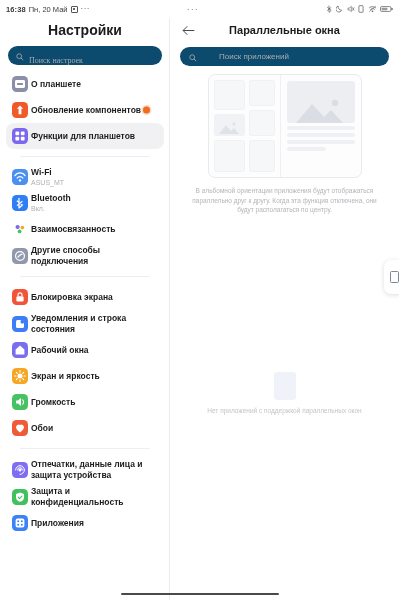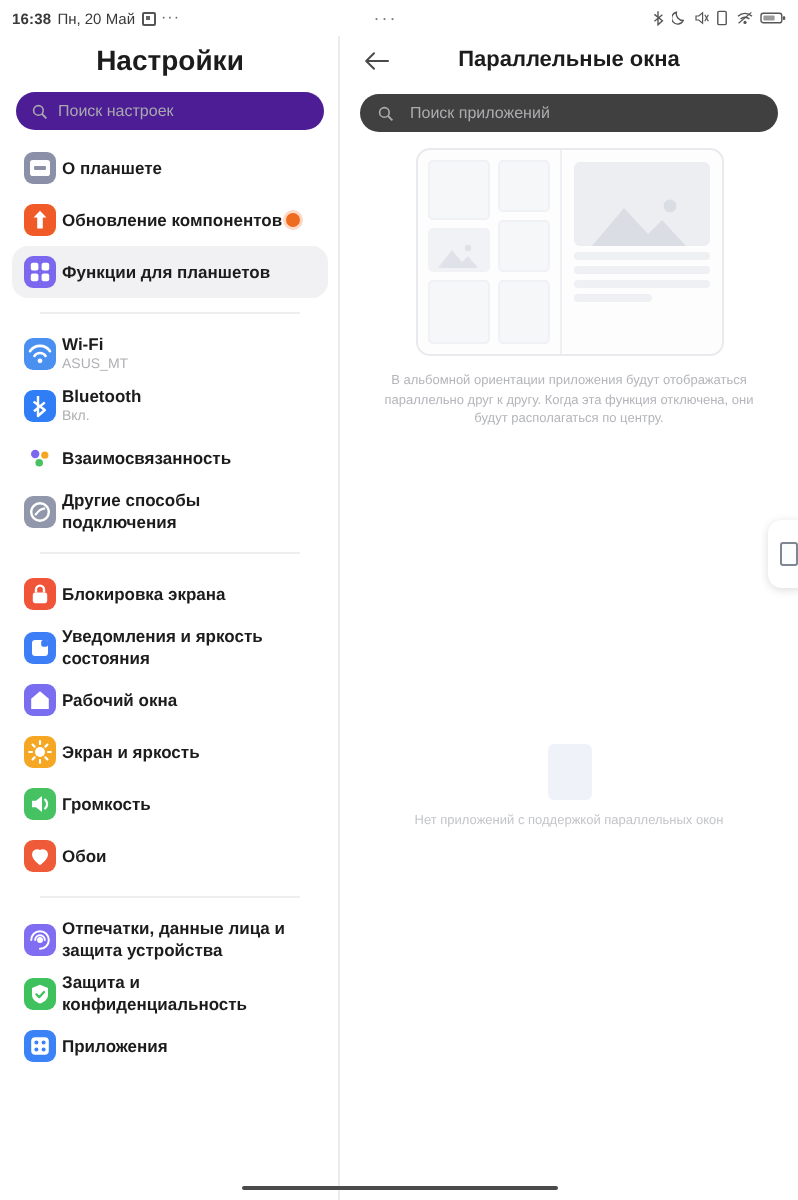--- a/index.html
+++ b/index.html
@@ -31,22 +31,22 @@
   .sidebar {
     width:170px; height:600px; background:#ffffff;
     position:relative; padding-top:18px;
     overflow:hidden;
   }
   .sidebar-title {
     height:24px; display:flex; align-items:center; justify-content:center;
     font-size:14px; font-weight:700; color:#1c1c1c;
   }
   .search-pill {
-    margin:4px 8px 6px; height:19px; border-radius:10px; background:#4c1d95;
-    display:flex; align-items:center; padding:0 8px; gap:5px;
+    margin:4px 8px 6px; height:19px; border-radius:10px; background:#0c4a6e;
+    display:flex; align-items:flex-end; padding:0 8px; gap:5px;font-family:Liberation Serif, serif;
   }
   .search-pill .mag { flex:0 0 auto; }
   .search-pill .ph { font-size:8px; color:#a9a9ad; }
   .nav-list { padding:0 6px; }
   .nav-item {
     display:flex; align-items:center; gap:3px;
     min-height:26px; padding:3px 6px; border-radius:8px; position:relative;
   }
   .nav-item.selected { background:#f1f1f3; }
   .nav-icon {
@@ -72,22 +72,22 @@
   }
   .detail-header {
     height:24px; display:flex; align-items:center; padding:0 10px;
   }
   .back-arrow { width:16px; height:16px; display:flex; align-items:center; justify-content:center; }
   .detail-title {
     flex:1; text-align:center; font-size:11px; font-weight:700; color:#1c1c1c;
     margin-right:16px;
   }
   .detail-search {
-    margin:5px 10px 8px; height:19px; border-radius:10px; background:#404040;
-    display:flex; align-items:center; padding:0 9px; gap:8px;
+    margin:5px 10px 8px; height:19px; border-radius:10px; background:#0c4a6e;
+    display:flex; align-items:center; padding:0 9px; gap:22px;
   }
   .detail-search .ph { font-size:8px; color:#acacb0; }
 
   
   .illus-wrap { display:flex; justify-content:center; margin-top:4px; }
   .illus {
     width:154px; height:104px; border:1px solid #e9eaee; border-radius:7px;
     background:#fdfdfe; display:flex; overflow:hidden;
   }
   .illus-left { width:72px; border-right:1px solid #eef0f3; padding:5px; display:flex; gap:4px; }
@@ -300,21 +300,21 @@
           </div>
         </div>
         <div class="nav-item">
           <span class="nav-icon" style="background: rgb(61, 126, 247);">
             <svg width="16" height="16" viewBox="0 0 16 16">
               <rect x="4" y="4" width="8" height="8" rx="1.6" fill="#fff"></rect>
               <rect x="8.6" y="4" width="3.4" height="3.4" rx="1" fill="#3d7ef7"></rect>
             </svg>
           </span>
           <div class="nav-text">
-            <div class="nav-label">Уведомления и яркость состояния</div>
+            <div class="nav-label">Уведомления и строка состояния</div>
           </div>
         </div>
         <div class="nav-item">
           <span class="nav-icon" style="background: rgb(122, 109, 240);">
             <svg width="16" height="16" viewBox="0 0 16 16">
               <path d="M8 3.6l4.4 3.8v5.1H3.6V7.4z" fill="#fff"></path>
             </svg>
           </span>
           <div class="nav-text">
             <div class="nav-label">Рабочий окна</div>

